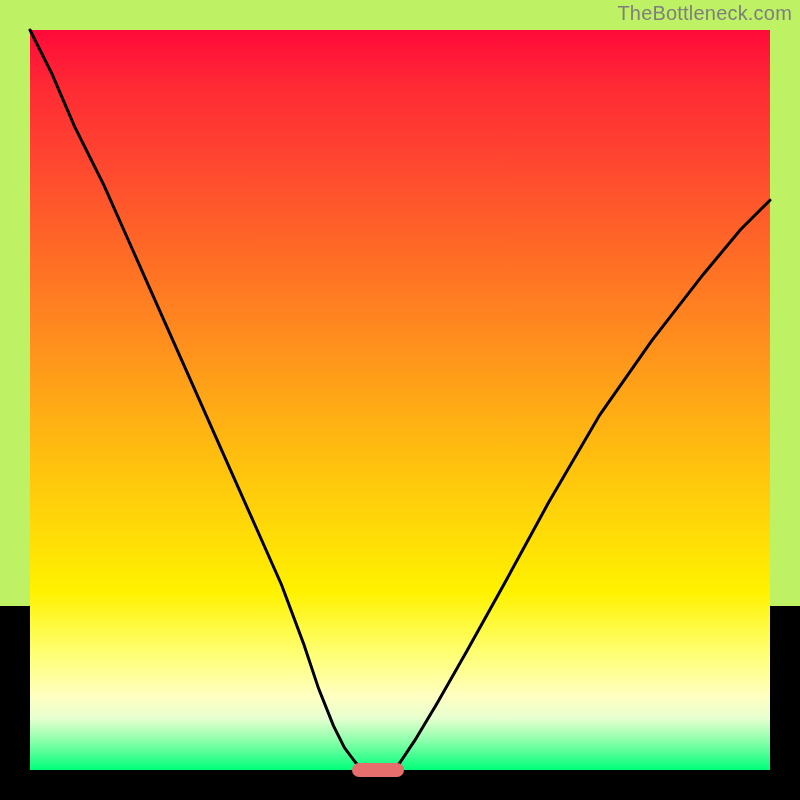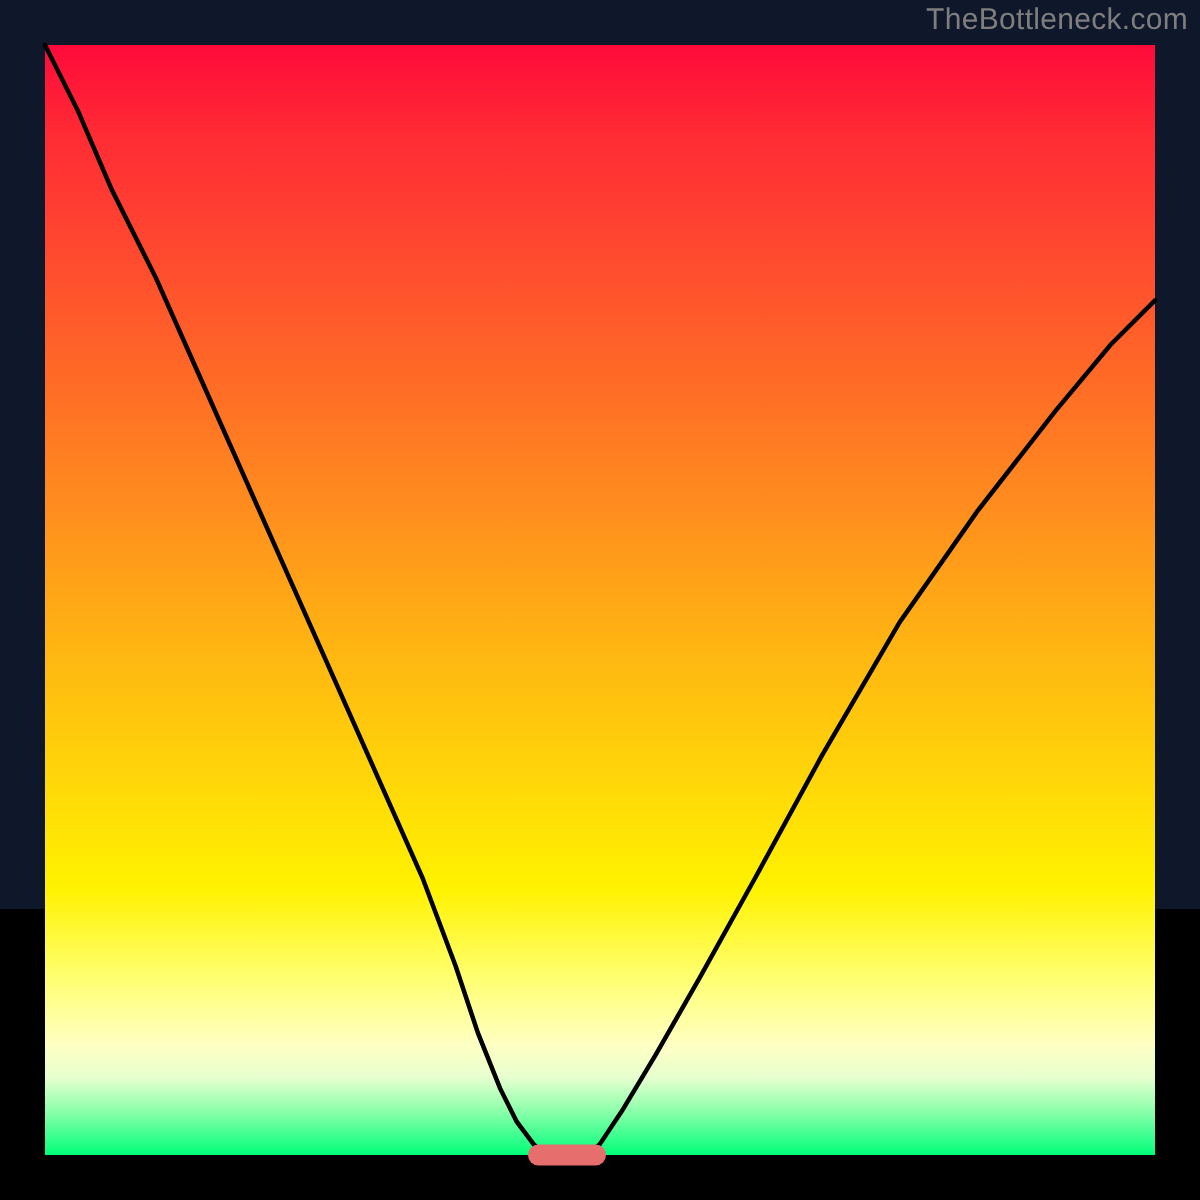--- a/index.html
+++ b/index.html
@@ -8,21 +8,21 @@
     width: 800px;
     height: 800px;
     background: #000000;
     overflow: hidden;
     font-family: Arial, Helvetica, sans-serif;
   }
   .outer {
     width: 800px;
     height: 606px;
     position: relative;
-    background: #0f172a;
+    background: #bef264;
   }
   .plot-area {
     position: absolute;
     left: 30px;
     top: 30px;
     width: 740px;
     height: 740px;
     
     background: linear-gradient(
       to bottom,

